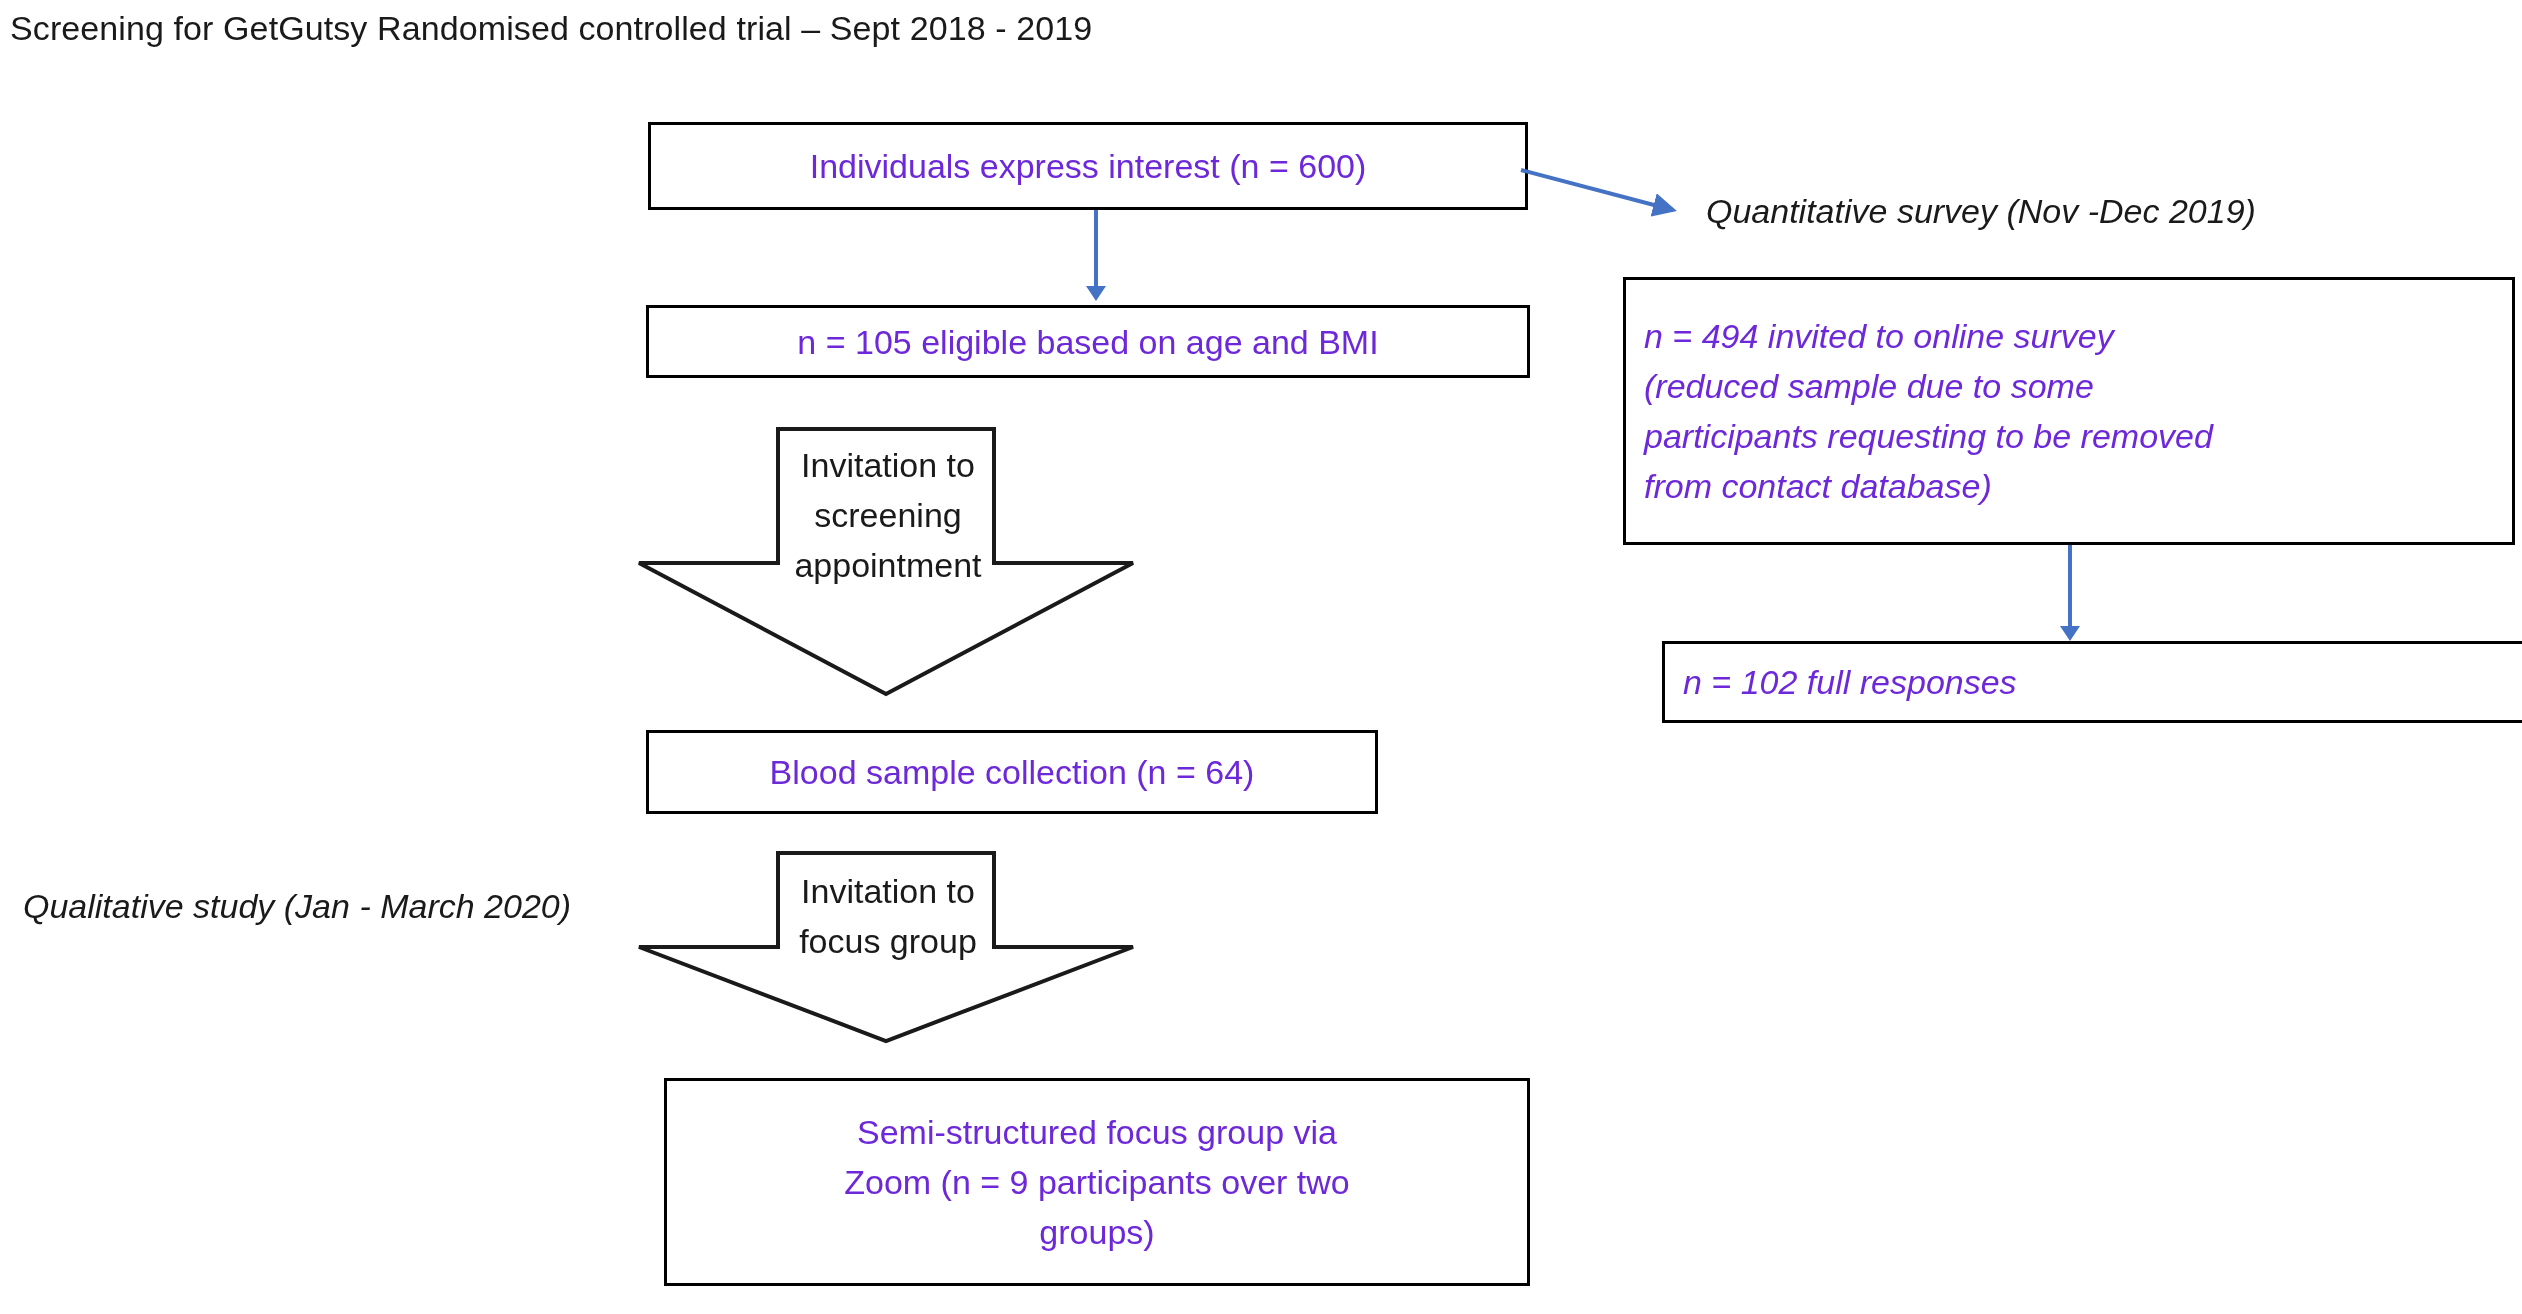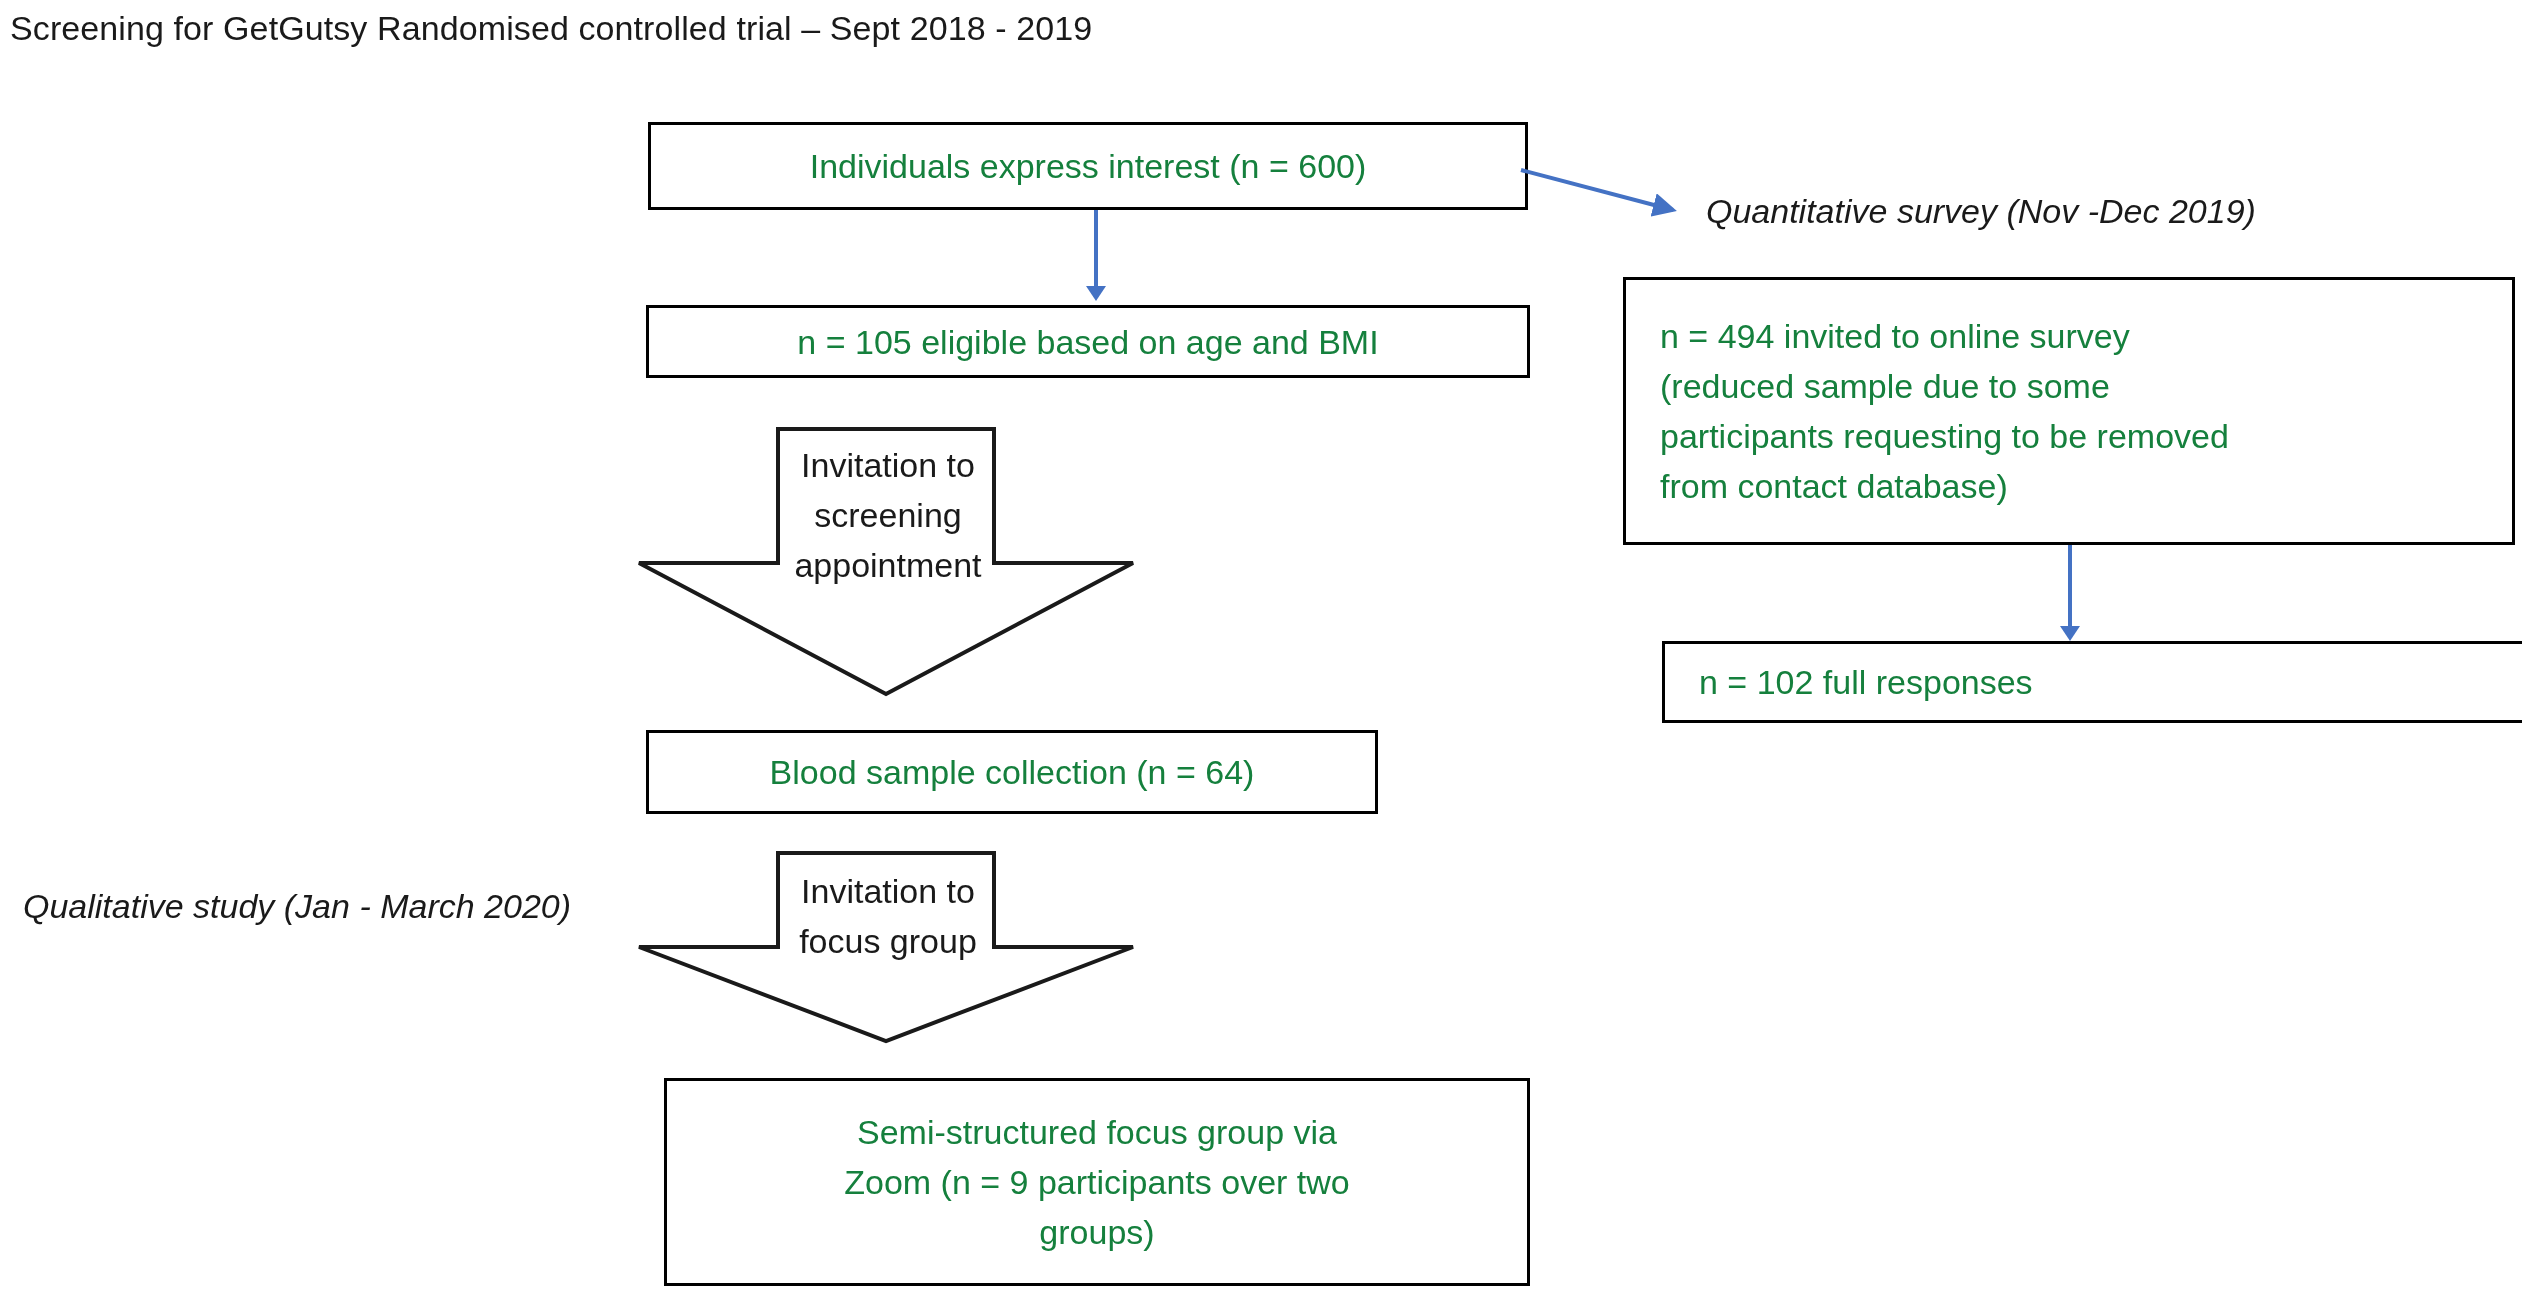--- a/index.html
+++ b/index.html
@@ -41,27 +41,28 @@
     position: absolute;
     box-sizing: border-box;
     border: 3px solid #000000;
     background: #ffffff;
     display: flex;
     align-items: center;
     justify-content: center;
     text-align: center;
     font-size: 34px;
     line-height: 50px;
-    color: #15803d;
+    color: #6d28d9;
     padding: 2px 14px;
   }
   .box.left-align {
     justify-content: flex-start;
     text-align: left;
-    padding-left: 34px;
+    padding-left: 18px;
+    font-style: italic;
   }
   .box .box-text {
     display: block;
     width: 100%;
   }
 
   
   .v-arrow {
     position: absolute;
     width: 4px;

